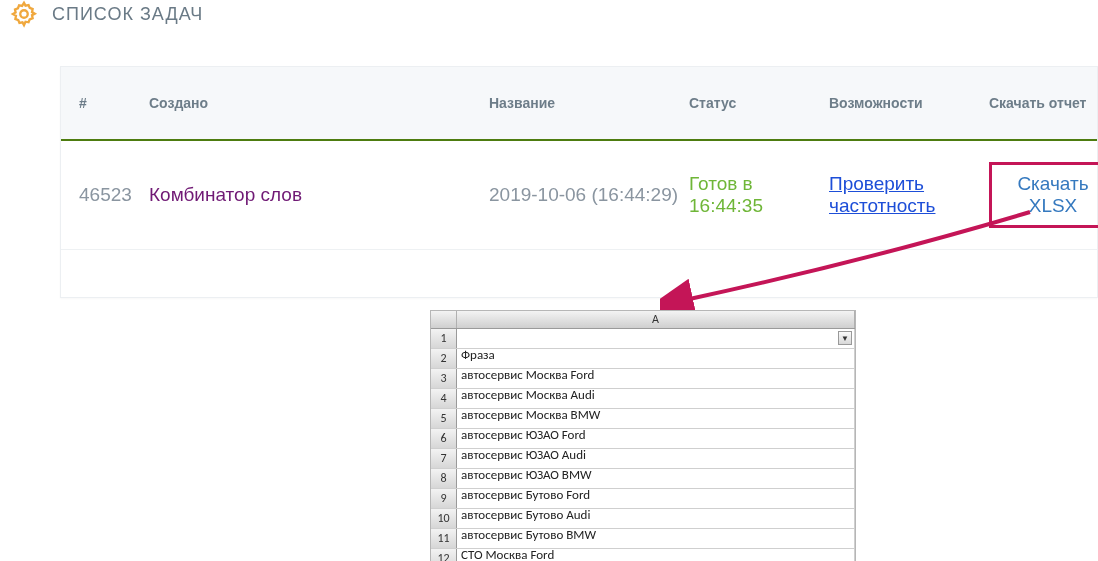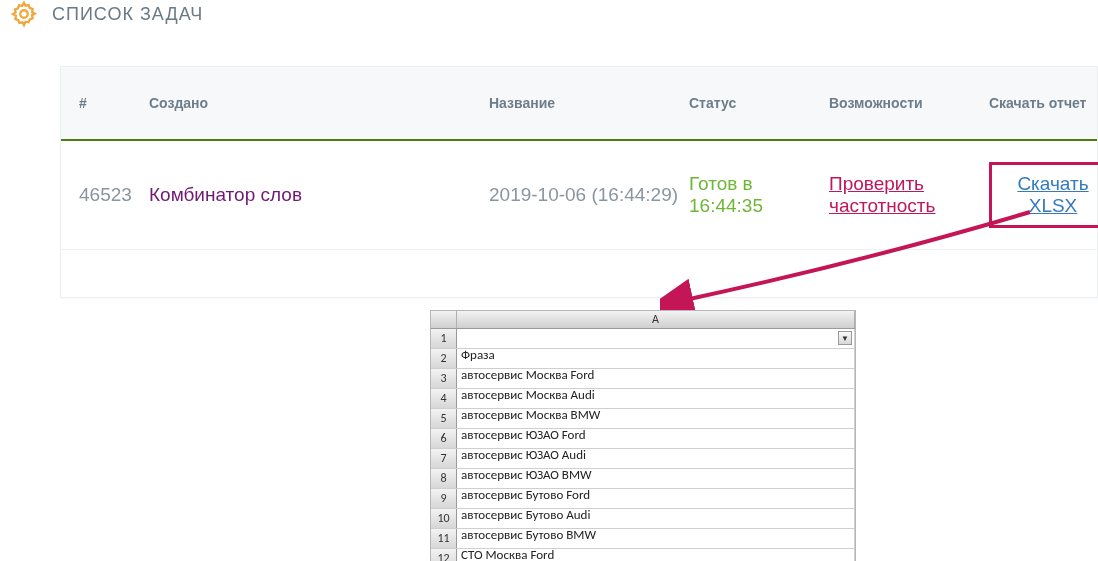--- a/index.html
+++ b/index.html
@@ -56,32 +56,31 @@
   .trow {
     height: 110px;
     font-size: 19px;
     border-top: 2px solid #4d7c0f;
   }
   .cell-id { color: #8a95a0; }
   .cell-name { color: #701a75; }
   .cell-date { color: #8a95a0; }
   .cell-status { color: #6fb638; }
   .link-check {
-    color: #be185d;
+    color: #1d4ed8;
     text-decoration: underline;
     cursor: pointer;
   }
   .download-box {
     border: 3px solid #c41557;
     padding: 8px 10px;
     text-align: center;
   }
   .download-link {
     color: #3579bf;
-    text-decoration: underline;
     cursor: pointer;
   }
   .card-pad {
     height: 48px;
     border-top: 1px solid #eef1f3;
   }
   .arrow-svg {
     position: absolute;
     top: 200px;
     left: 660px;

